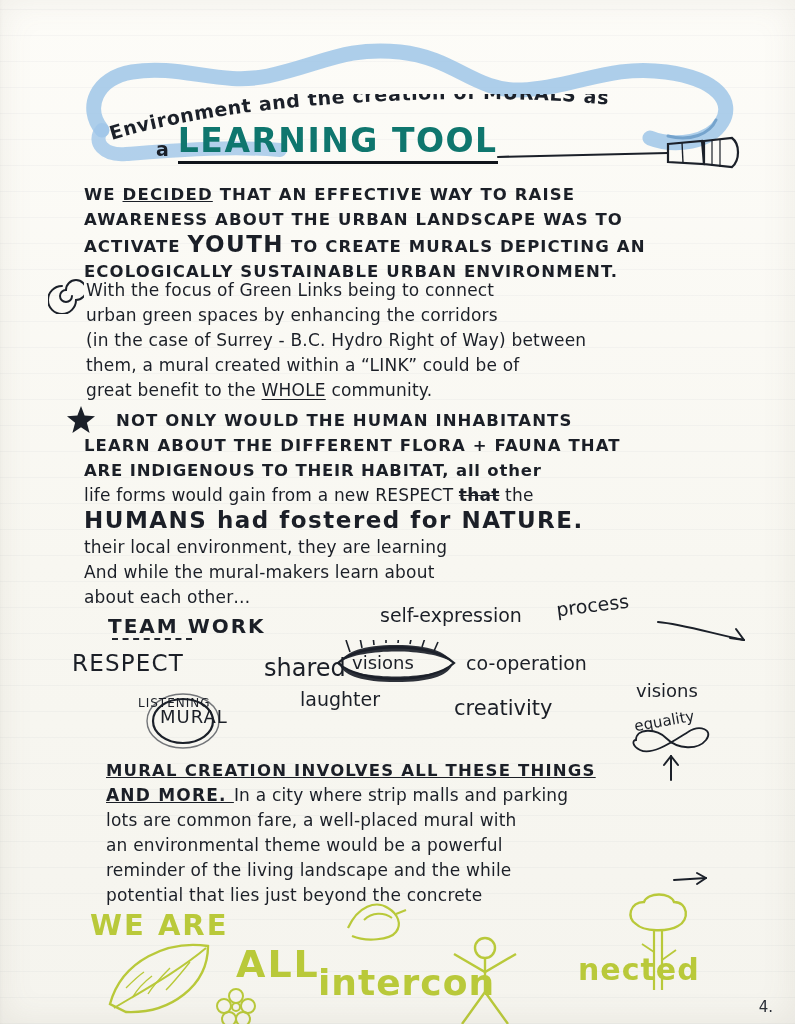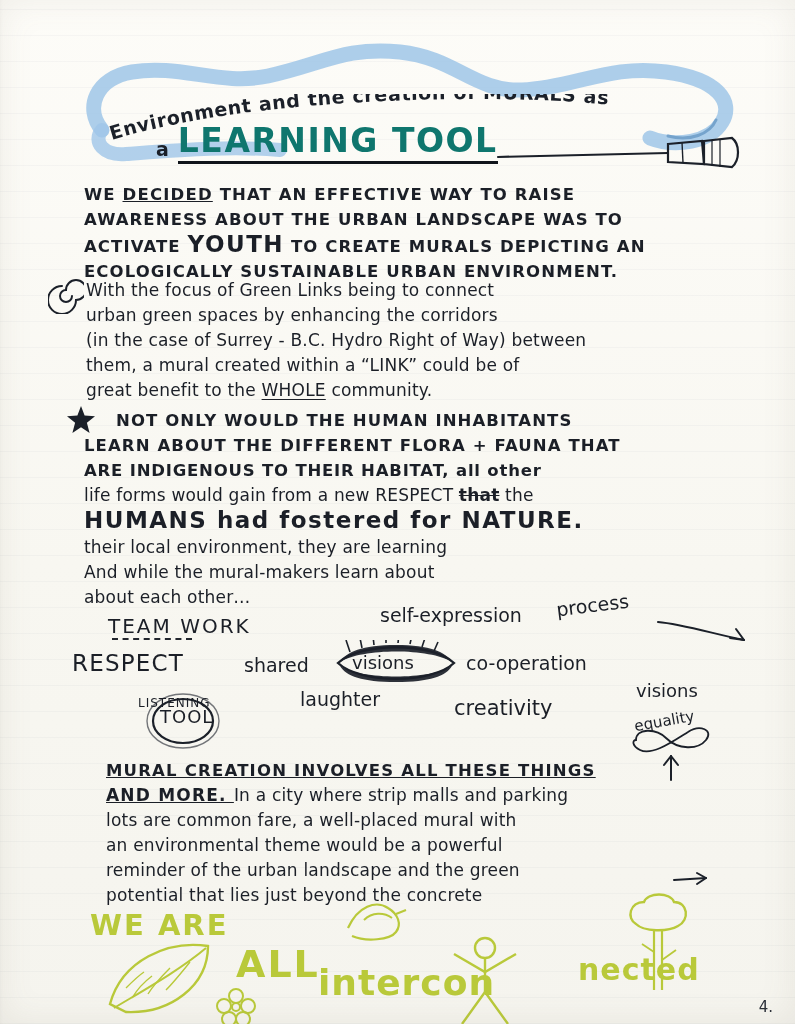--- a/index.html
+++ b/index.html
@@ -135,26 +135,26 @@
   #spiral-icon { position: absolute; left: 48px; top: 278px; width: 36px; height: 36px; }
   #star-icon  { position: absolute; left: 66px; top: 405px; width: 30px; height: 30px; }
 
   
   #wordcloud { position: absolute; left: 0; top: 588px; width: 795px; height: 170px; }
   .wc {
     position: absolute;
     color: #1b1f27;
     white-space: nowrap;
   }
-  #wc-teamwork { left: 108px; top: 26px; font-size: 20px; letter-spacing: 2px; font-weight: 400; }
+  #wc-teamwork { left: 108px; top: 26px; font-size: 20px; letter-spacing: 2px; font-weight: 700; }
   #wc-teamwork-dash { position:absolute; left: 112px; top: 50px; width: 80px; border-top: 2px dashed #22262e; }
   #wc-selfexp { left: 380px; top: 16px; font-size: 19px; }
   #wc-process { left: 556px; top: 6px; font-size: 19px; transform: rotate(-7deg); }
   #wc-respect { left: 72px; top: 62px; font-size: 23px; letter-spacing: 1.2px; }
-  #wc-shared { left: 244px; top: 66px; font-size: 19px; }
+  #wc-shared { left: 264px; top: 66px; font-size: 24px; }
   #wc-visions-eye { left: 334px; top: 52px; width: 124px; height: 46px; }
   #wc-visions-label { position: absolute; left: 352px; top: 64px; font-size: 18px; color: #1b1f27; }
   #wc-coop { left: 466px; top: 64px; font-size: 19px; }
   #wc-visions2 { left: 636px; top: 92px; font-size: 18px; }
   #wc-hope { left: 140px; top: 104px; width: 86px; height: 58px; }
   #wc-hope-label { position: absolute; left: 160px; top: 118px; font-size: 18px; letter-spacing: 1px; color: #1b1f27; }
   #wc-listening { position: absolute; left: 138px; top: 108px; font-size: 12px; letter-spacing: 1px; color: #1b1f27; }
   #wc-laughter { left: 300px; top: 100px; font-size: 19px; }
   #wc-creativity { left: 454px; top: 108px; font-size: 21px; }
   #wc-equality { left: 634px; top: 124px; font-size: 15px; transform: rotate(-10deg); }
@@ -284,38 +284,38 @@
     </svg>
     <div id="wc-visions-label" class="hand">visions</div>
 
     <div id="wc-coop" class="wc hand">co-operation</div>
     <div id="wc-visions2" class="wc hand">visions</div>
 
     <svg id="wc-hope" class="wc" viewBox="0 0 86 58">
       <ellipse cx="43" cy="29" rx="30" ry="22" fill="none" stroke="#1b2029" stroke-width="2.2"></ellipse>
       <ellipse cx="43" cy="29" rx="36" ry="27" fill="none" stroke="#1b2029" stroke-width="1.4" opacity="0.6"></ellipse>
     </svg>
-    <div id="wc-hope-label" class="hand">TOOL</div>
+    <div id="wc-hope-label" class="hand">MURAL</div>
     <div id="wc-listening" class="hand">LISTENING</div>
 
     <div id="wc-laughter" class="wc hand">laughter</div>
     <div id="wc-creativity" class="wc hand">creativity</div>
     <div id="wc-equality" class="wc hand">equality</div>
 
     <svg style="position:absolute; left:626px; top:132px; width:108px; height:40px;" viewBox="0 0 108 40">
       <path d="M10,20 C10,8 30,8 40,18 C52,30 72,30 80,20 C88,10 74,4 62,12 C46,22 26,36 14,30 C6,26 6,20 10,20 Z" fill="none" stroke="#1b2029" stroke-width="1.8"></path>
     </svg>
   </div>
 
   <div id="para-4" class="para hand">
       <div class="caps"><span class="bold-word">MURAL CREATION INVOLVES ALL THESE THINGS</span></div>
       <div class="cursive"><span class="bold-word">AND MORE. </span><span class="">In a city where strip malls and parking</span></div>
       <div class="cursive"><span class="">lots are common fare, a well-placed mural with</span></div>
       <div class="cursive"><span class="">an environmental theme would be a powerful</span></div>
-      <div class="cursive"><span class="">reminder of the urban landscape and the green</span></div>
+      <div class="cursive"><span class="">reminder of the living landscape and the while</span></div>
       <div class="cursive"><span class="">potential that lies just beyond the concrete</span></div>
     </div>
 
   <svg style="position:absolute; left:660px; top:752px; width:22px; height:30px;" viewBox="0 0 22 30">
     <path d="M11,28 L11,4" stroke="#1b2029" stroke-width="2" stroke-linecap="round"></path>
     <path d="M11,4 L4,13 M11,4 L18,13" stroke="#1b2029" stroke-width="2" stroke-linecap="round" fill="none"></path>
   </svg>
 
   <svg style="position:absolute; left:672px; top:868px; width:40px; height:22px;" viewBox="0 0 40 22">
     <path d="M2,12 L34,10" stroke="#1b2029" stroke-width="2" stroke-linecap="round"></path>

